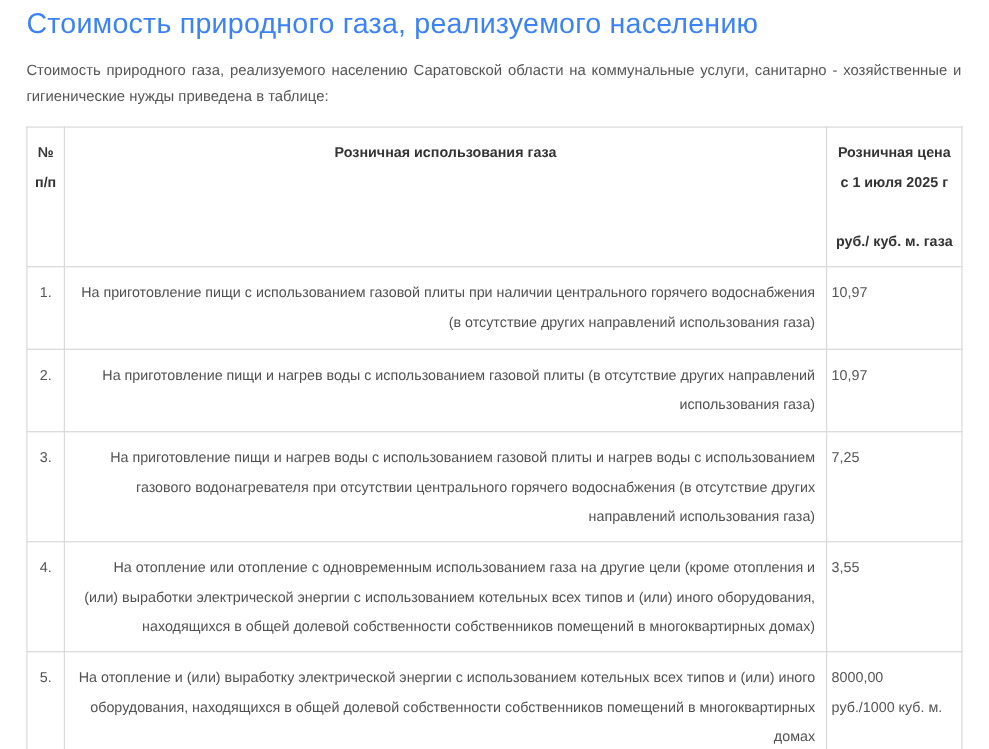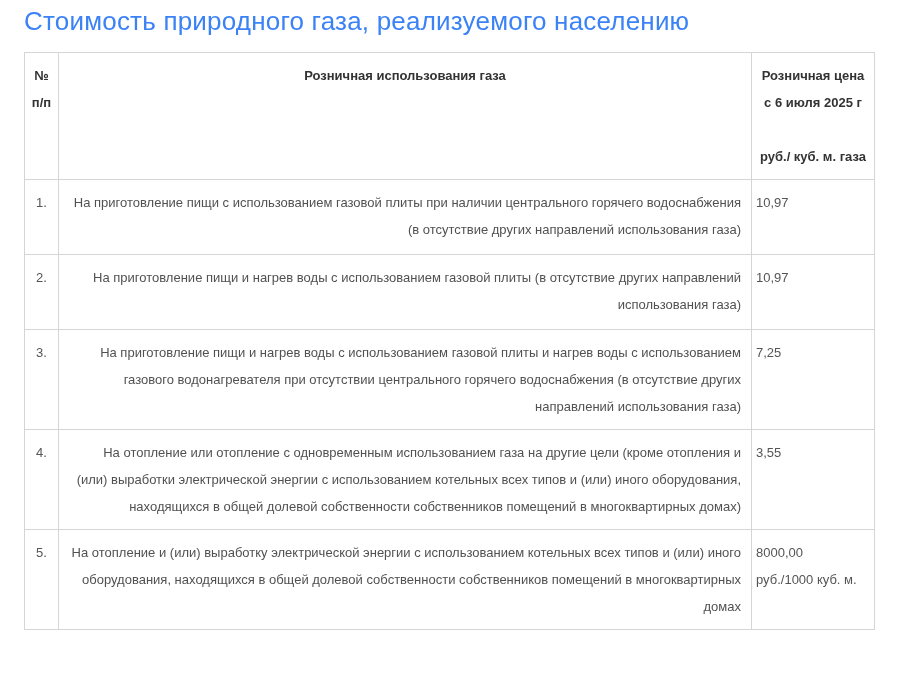--- a/index.html
+++ b/index.html
@@ -84,35 +84,36 @@
   tr.r-95    { height: 95px; }
   tr.r-97    { height: 97px; }
 </style>
 </head>
 <body>
 
 <div class="page">
 
   <h1 class="page-title">Стоимость природного газа, реализуемого населению</h1>
 
+  <p class="intro">Стоимость природного газа, реализуемого населению Саратовской области на коммунальные услуги, санитарно - хозяйственные и гигиенические нужды приведена в таблице:</p>
 
   <table class="gas-table">
     <colgroup>
       <col style="width:34px">
       <col style="width:693px">
       <col style="width:123px">
     </colgroup>
     <thead>
       <tr class="h-row">
         <th class="h-num">№
 п/п</th>
         <th class="h-purpose">Розничная использования газа</th>
         <th class="h-price">
           <span class="price-title">Розничная цена
-с 6 июля 2025 г</span>
+с 1 июля 2025 г</span>
           <span class="price-unit">руб./ куб. м. газа</span>
         </th>
       </tr>
     </thead>
     <tbody>
       <tr class="r-75">
         <td class="c-num">1.</td>
         <td class="c-purpose">На приготовление пищи с использованием газовой плиты при наличии центрального горячего водоснабжения (в отсутствие других направлений использования газа)</td>
         <td class="c-price">10,97</td>
       </tr>

